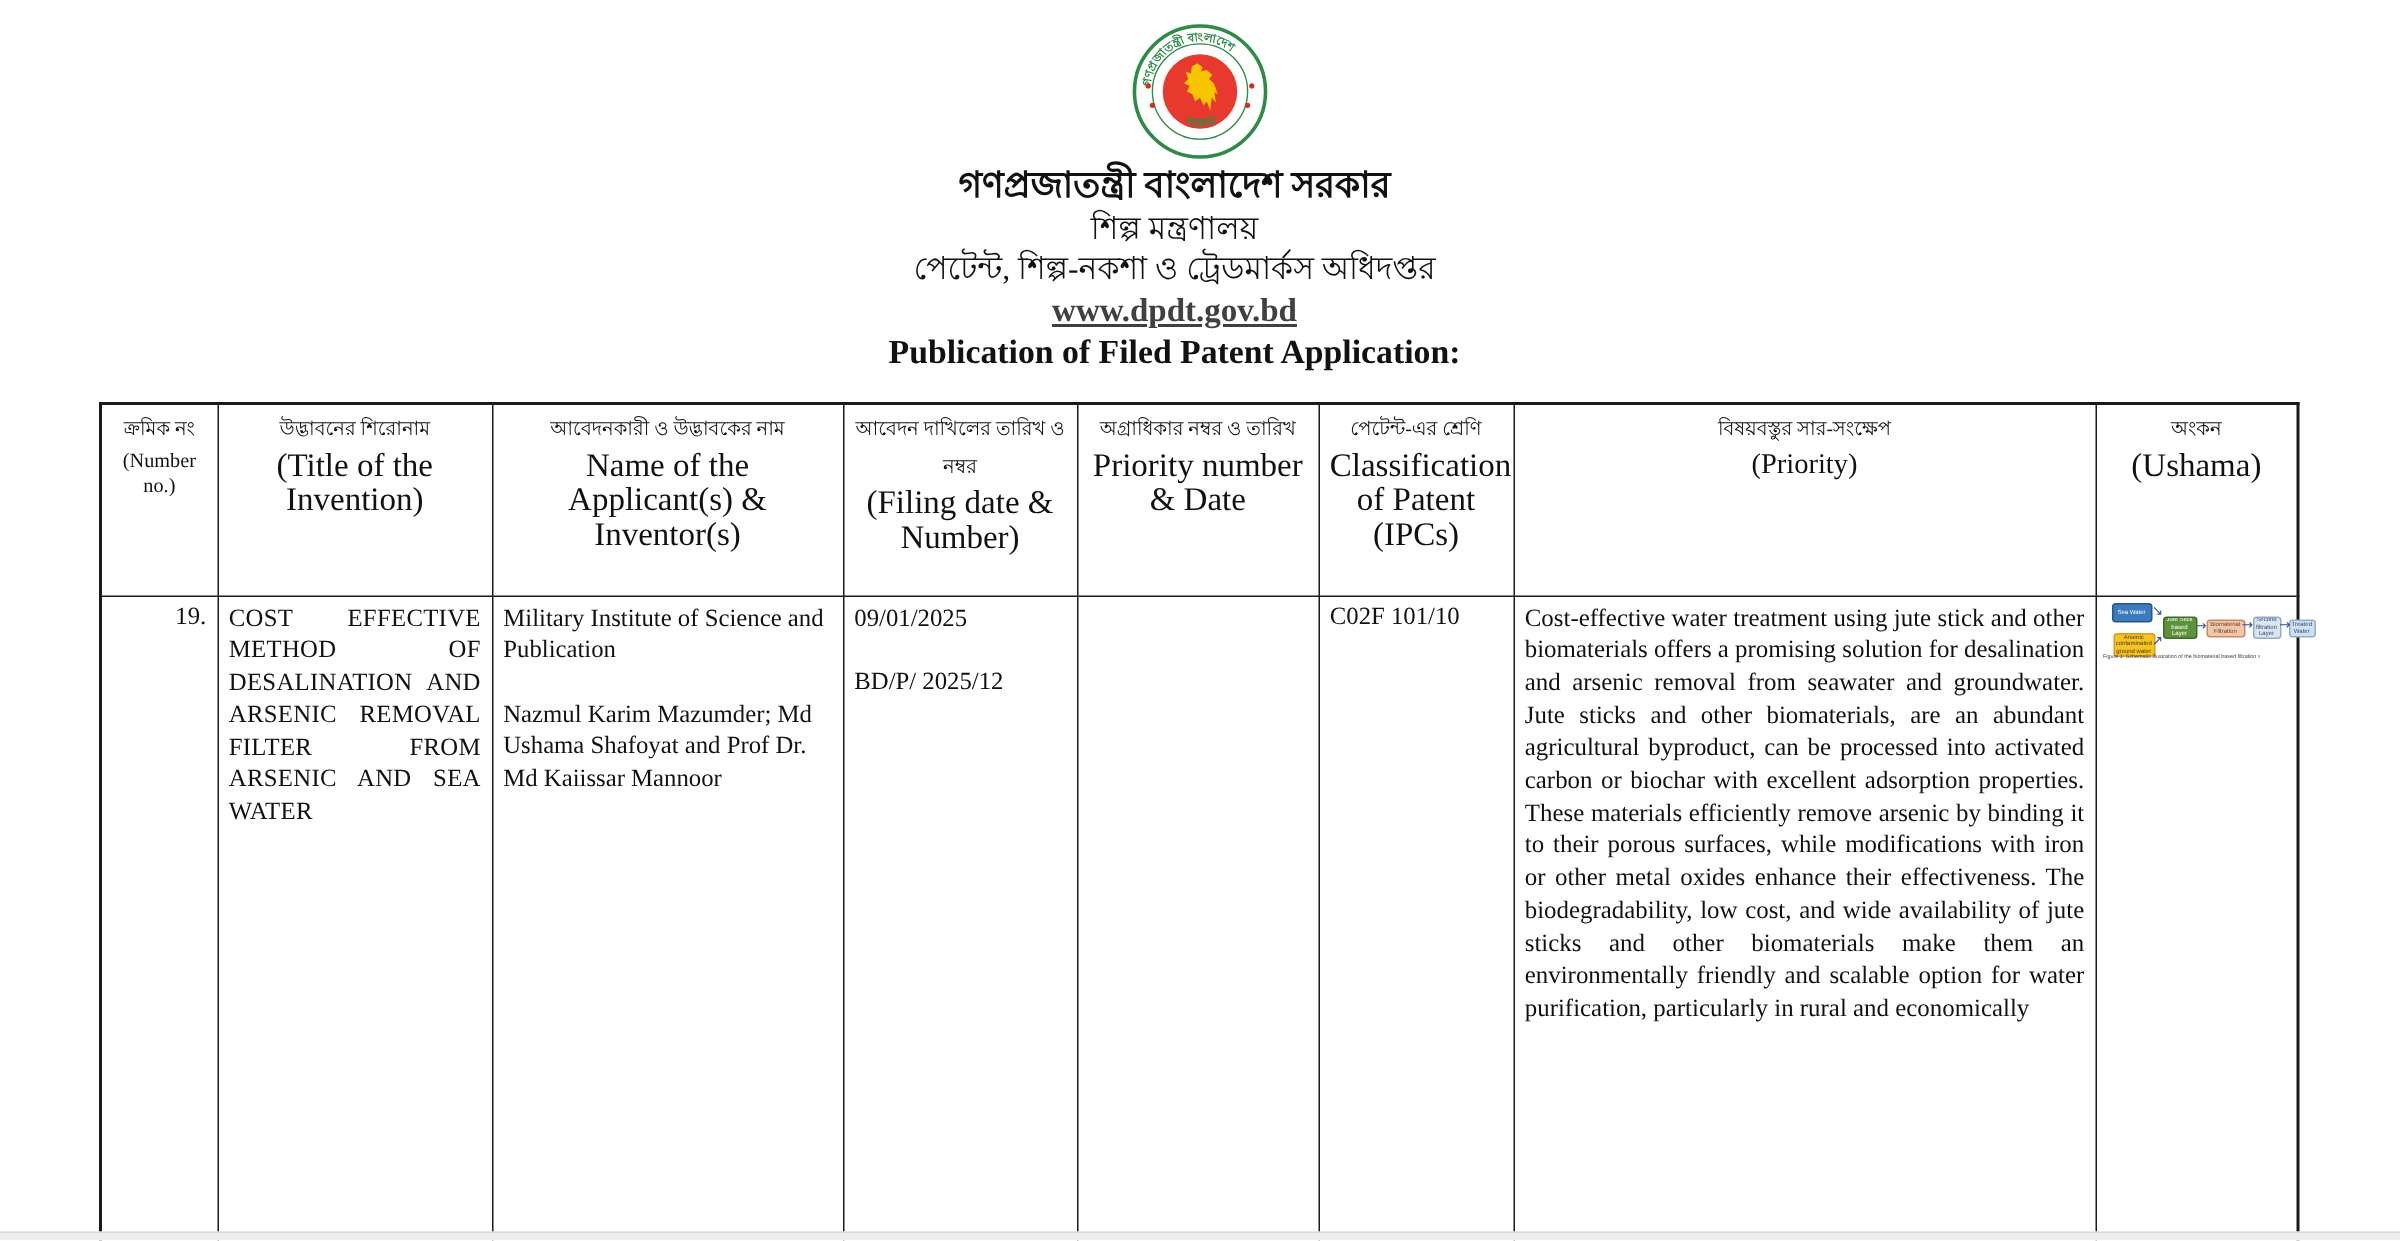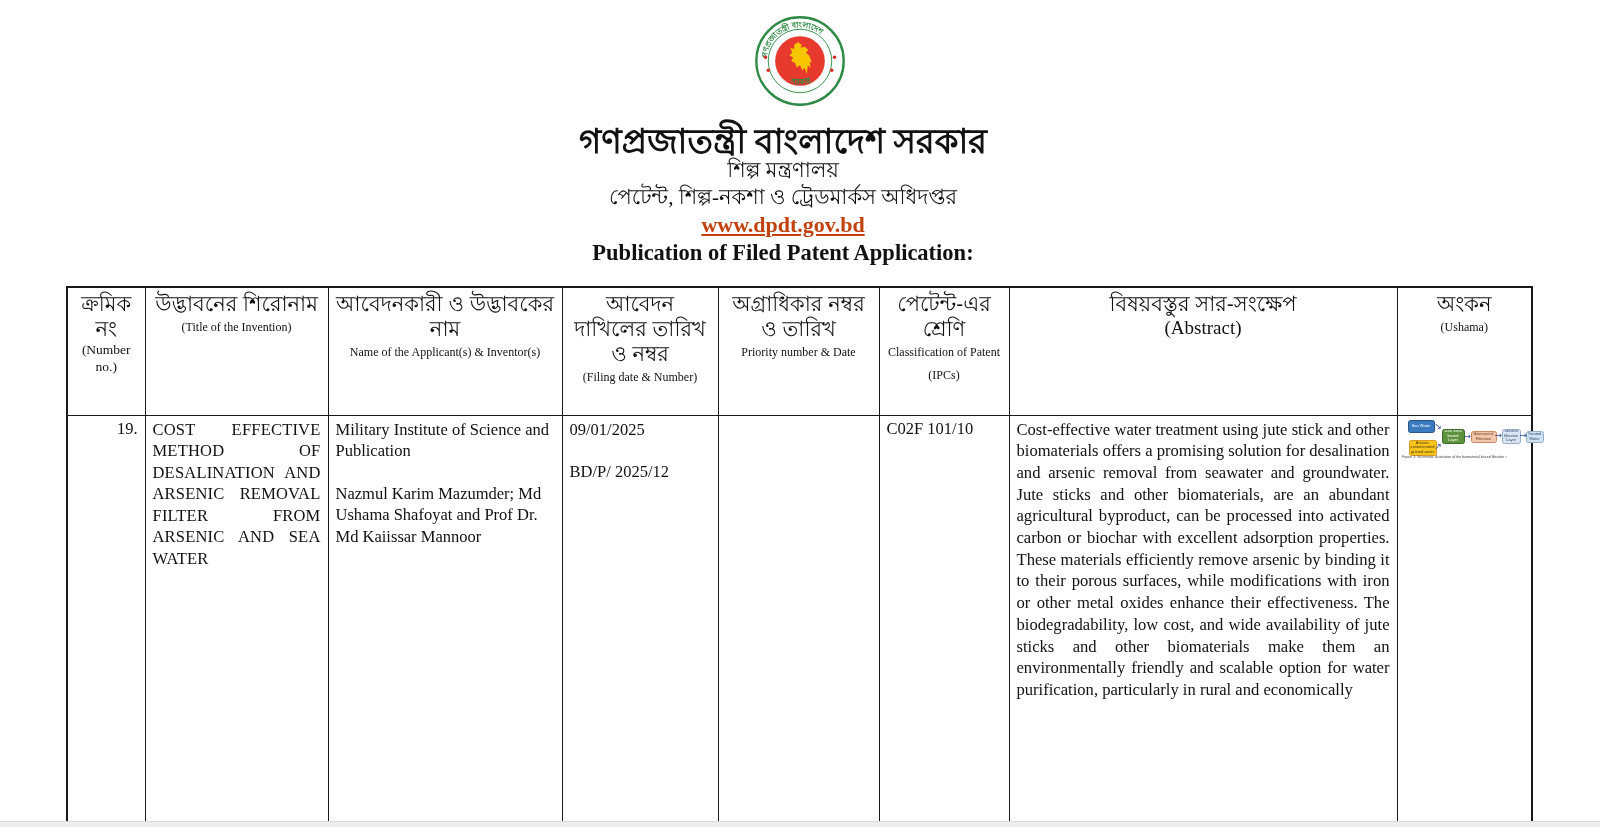--- a/index.html
+++ b/index.html
@@ -6,40 +6,40 @@
   html,body { background:#fff; }
   .page {
     position:relative; width:1600px; height:827px; overflow:hidden;
     background:#fff; color:#111;
     font-family:"Liberation Serif", serif;
   }
   
   .crest { width:92px; height:92px; margin:15px auto 0; display:block; }
   
   .org { text-align:center; width:1566px; }
-  .org-line1 { margin-top:20px; font-size:34px; font-weight:bold; line-height:30px;text-align:center; }
+  .org-line1 { margin-top:2px; font-size:24px; font-weight:bold; line-height:30px;text-align:center; }
   .org-line  { font-size:21px; line-height:27px; }
   .website { font-size:22px; font-weight:bold; line-height:28px; }
-  .website a { color:#c2410c; text-decoration:underline; }
+  .website a { color:#404040; text-decoration:underline; }
   
   .doc-title { text-align:center; width:1566px; margin-top:1px;
                font-size:22.5px; font-weight:bold; line-height:26px; }
   
   table.patents {
     margin:20px 0 0 66px; width:1465px;
     border-collapse:collapse; table-layout:fixed;
     border:2px solid #1a1a1a;
   }
   table.patents th, table.patents td {
     border:1.5px solid #1a1a1a; vertical-align:top; padding:3px 7px;
   }
   th.hdr { height:128px; font-weight:normal; text-align:center; }
-  .hdr-bn { display:block; font-size:21px; line-height:25px;
-            font-family:Liberation Sans, sans-serif; }
-  .hdr-en { display:block; font-size:12px; line-height:23px; }
+  .hdr-bn { display:block; font-size:13px; line-height:25px;
+            font-family:Liberation Serif, serif; }
+  .hdr-en { display:block; font-size:22px; line-height:23px; }
   .hdr-en-sm { display:block; font-size:13.5px; line-height:17px; }
   td.c-serial { text-align:right; font-size:16.5px; padding-top:4px; }
   td.c-title  { text-align:justify; font-size:16.5px; line-height:21.5px;
                 letter-spacing:.2px; }
   td.c-app    { font-size:16.5px; line-height:21.5px; }
   td.c-filing { font-size:16.5px; line-height:21.5px; }
   td.c-class  { font-size:16.5px; }
   td.c-abs    { text-align:justify; font-size:16.6px; line-height:21.7px; }
   .gap { height:21px; }
   tr.datarow { height:500px; }
@@ -134,21 +134,21 @@
       <th class="hdr">
         <span class="hdr-bn">অগ্রাধিকার নম্বর ও তারিখ</span>
         <span class="hdr-en">Priority number &amp; Date</span>
       </th>
       <th class="hdr">
         <span class="hdr-bn">পেটেন্ট-এর শ্রেণি</span>
         <span class="hdr-en">Classification of Patent (IPCs)</span>
       </th>
       <th class="hdr">
         <span class="hdr-bn">বিষয়বস্তুর সার-সংক্ষেপ</span>
-        <span class="hdr-en" style="font-size:19px">(Abstract)</span>
+        <span class="hdr-en" style="font-size:19px">(Priority)</span>
       </th>
       <th class="hdr">
         <span class="hdr-bn">অংকন</span>
         <span class="hdr-en">(Ushama)</span>
       </th>
     </tr>
     <tr class="datarow">
       <td class="c-serial">19.</td>
       <td class="c-title">
         <div>COST EFFECTIVE METHOD OF DESALINATION AND ARSENIC REMOVAL FILTER FROM ARSENIC AND SEA WATER</div>

